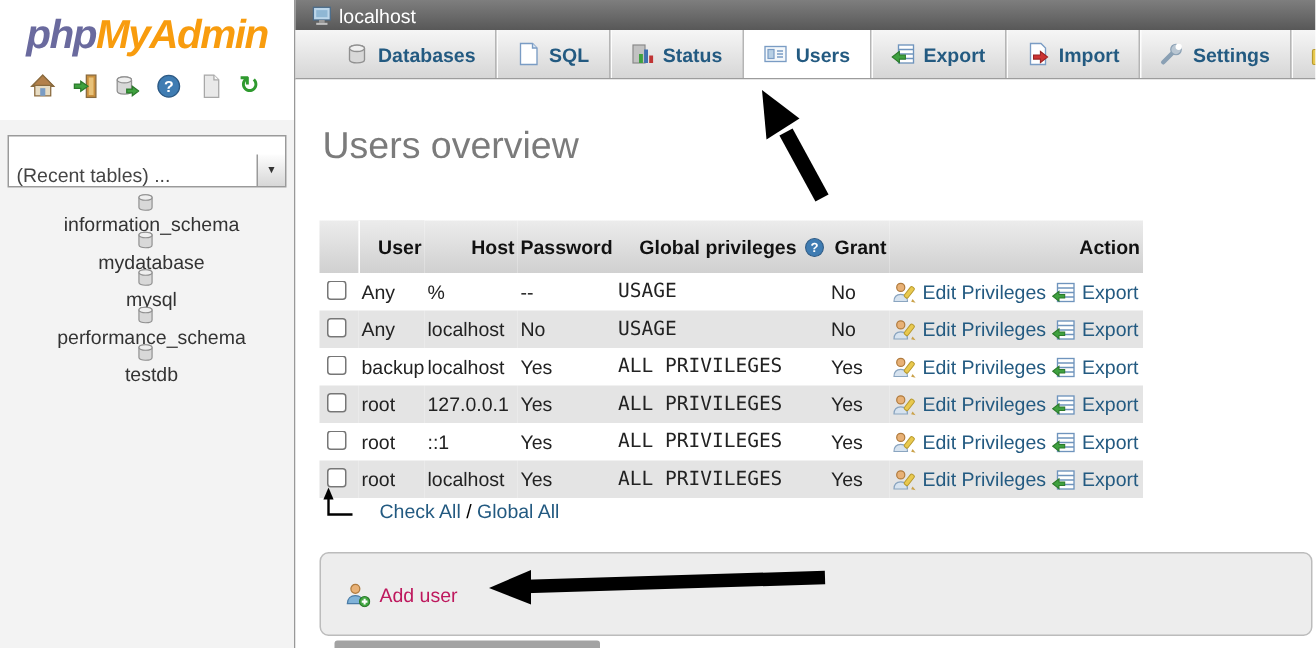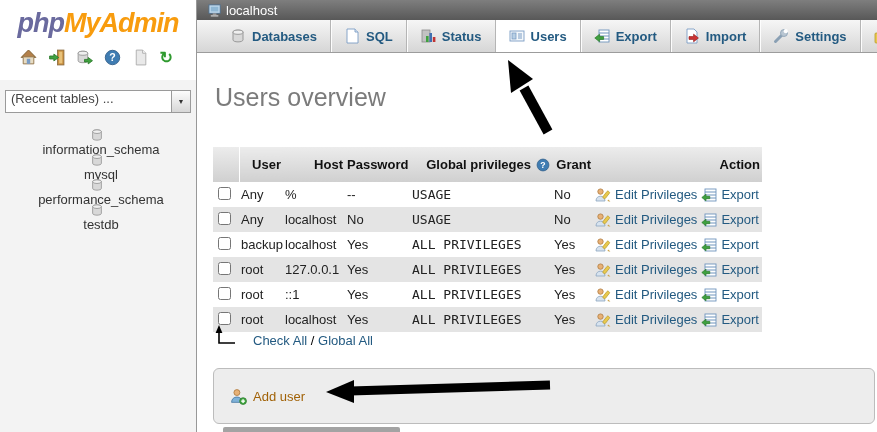--- a/index.html
+++ b/index.html
@@ -10,22 +10,22 @@
   .sidebar { position:absolute; left:0; top:0; width:197px; height:432px;
              background:#f3f3f3; border-right:1px solid #989898; }
   .logo-block { background:#fff; height:80px; padding-top:8px; }
   .logo { text-align:center; font-size:27px; font-weight:bold; font-style:italic; letter-spacing:-1px; }
   .logo .php { color:#6a6a9e; }
   .logo .myadmin { color:#f89c0e; }
   .nav-icons { display:flex; justify-content:center; gap:11px; margin-top:10px; align-items:center; }
   .nav-icons .icn { width:17px; height:17px; display:inline-block; cursor:pointer; }
   .refresh-glyph { color:#2f9a2f; font-size:16px; font-weight:bold; line-height:17px; display:inline-block; }
 
-  .recent-select { position:absolute; left:5px; top:90px; width:186px; height:23px;
-                   background:#fff; border:1px solid #9a9a9a; display:flex; align-items:flex-start; cursor:pointer; }
+  .recent-select { position:absolute; left:5px; top:90px; width:186px; height:35px;
+                   background:#fff; border:1px solid #9a9a9a; display:flex; align-items:flex-end; cursor:pointer; }
   .recent-select .sel-text { flex:1; font-size:13px; color:#444; padding-left:5px; white-space:nowrap; overflow:hidden; }
   .recent-select .sel-btn { width:19px; height:21px; border-left:1px solid #9a9a9a;
                             background:linear-gradient(#fdfdfd,#d7d7d7); display:flex; align-items:center; justify-content:center;
                             font-size:7px; color:#333; }
 
   .db-list { position:absolute; left:0; top:128px; width:100%; }
   .db-item { display:flex; align-items:center; height:25px; padding-left:6px; cursor:pointer;flex-direction:column; }
   .db-item .icn { width:14px; height:14px; margin-right:8px; }
   .db-item .db-label { font-size:13px; color:#333; }
 
@@ -65,21 +65,21 @@
 
   .checkall-row { position:absolute; left:16px; top:271px; display:flex; align-items:flex-start; }
   .checkall-row .marker { margin-right:14px; }
   .checkall-links { font-size:13px; margin-top:9px; }
   .checkall-links a { color:#235a81; text-decoration:none; cursor:pointer; }
 
   .adduser-fieldset { position:absolute; left:16px; top:315px; width:662px; height:56px;
                       background:#ededed; border:1px solid #bcbcbc; border-radius:6px;
                       display:flex; align-items:center; padding-left:16px; }
   .adduser-fieldset .icn { width:17px; height:17px; margin-right:6px; }
-  .adduser-link { font-size:13px; color:#a16207; text-decoration:none; cursor:pointer; }
+  .adduser-link { font-size:13px; color:#be185d; text-decoration:none; cursor:pointer; }
 
   .bottom-bar { position:absolute; left:26px; top:374px; width:177px; height:5px; background:#a3a3a3; border-radius:2px 2px 0 0; }
 
   
   .arrows { position:absolute; left:0; top:0; width:877px; height:432px; pointer-events:none; }
 </style>
 </head>
 <body>
 
 <div class="app">
@@ -136,20 +136,27 @@
               <path d="M3 4.2c0-1.3 2.2-2.1 5-2.1s5 .8 5 2.1v7.6c0 1.3-2.2 2.1-5 2.1s-5-.8-5-2.1z" fill="#d8d8d8" stroke="#909090" stroke-width="0.9"></path>
               <ellipse cx="8" cy="4.2" rx="5" ry="2.1" fill="#efefef" stroke="#909090" stroke-width="0.9"></ellipse>
             </svg></span>
         <span class="db-label">information_schema</span>
       </div>
       <div class="db-item">
         <span class="icn"><svg viewBox="0 0 16 16" width="14" height="14">
               <path d="M3 4.2c0-1.3 2.2-2.1 5-2.1s5 .8 5 2.1v7.6c0 1.3-2.2 2.1-5 2.1s-5-.8-5-2.1z" fill="#d8d8d8" stroke="#909090" stroke-width="0.9"></path>
               <ellipse cx="8" cy="4.2" rx="5" ry="2.1" fill="#efefef" stroke="#909090" stroke-width="0.9"></ellipse>
             </svg></span>
+        <span class="db-label">mydatabase</span>
+      </div>
+      <div class="db-item">
+        <span class="icn"><svg viewBox="0 0 16 16" width="14" height="14">
+              <path d="M3 4.2c0-1.3 2.2-2.1 5-2.1s5 .8 5 2.1v7.6c0 1.3-2.2 2.1-5 2.1s-5-.8-5-2.1z" fill="#d8d8d8" stroke="#909090" stroke-width="0.9"></path>
+              <ellipse cx="8" cy="4.2" rx="5" ry="2.1" fill="#efefef" stroke="#909090" stroke-width="0.9"></ellipse>
+            </svg></span>
         <span class="db-label">mysql</span>
       </div>
       <div class="db-item">
         <span class="icn"><svg viewBox="0 0 16 16" width="14" height="14">
               <path d="M3 4.2c0-1.3 2.2-2.1 5-2.1s5 .8 5 2.1v7.6c0 1.3-2.2 2.1-5 2.1s-5-.8-5-2.1z" fill="#d8d8d8" stroke="#909090" stroke-width="0.9"></path>
               <ellipse cx="8" cy="4.2" rx="5" ry="2.1" fill="#efefef" stroke="#909090" stroke-width="0.9"></ellipse>
             </svg></span>
         <span class="db-label">performance_schema</span>
       </div>
       <div class="db-item">

